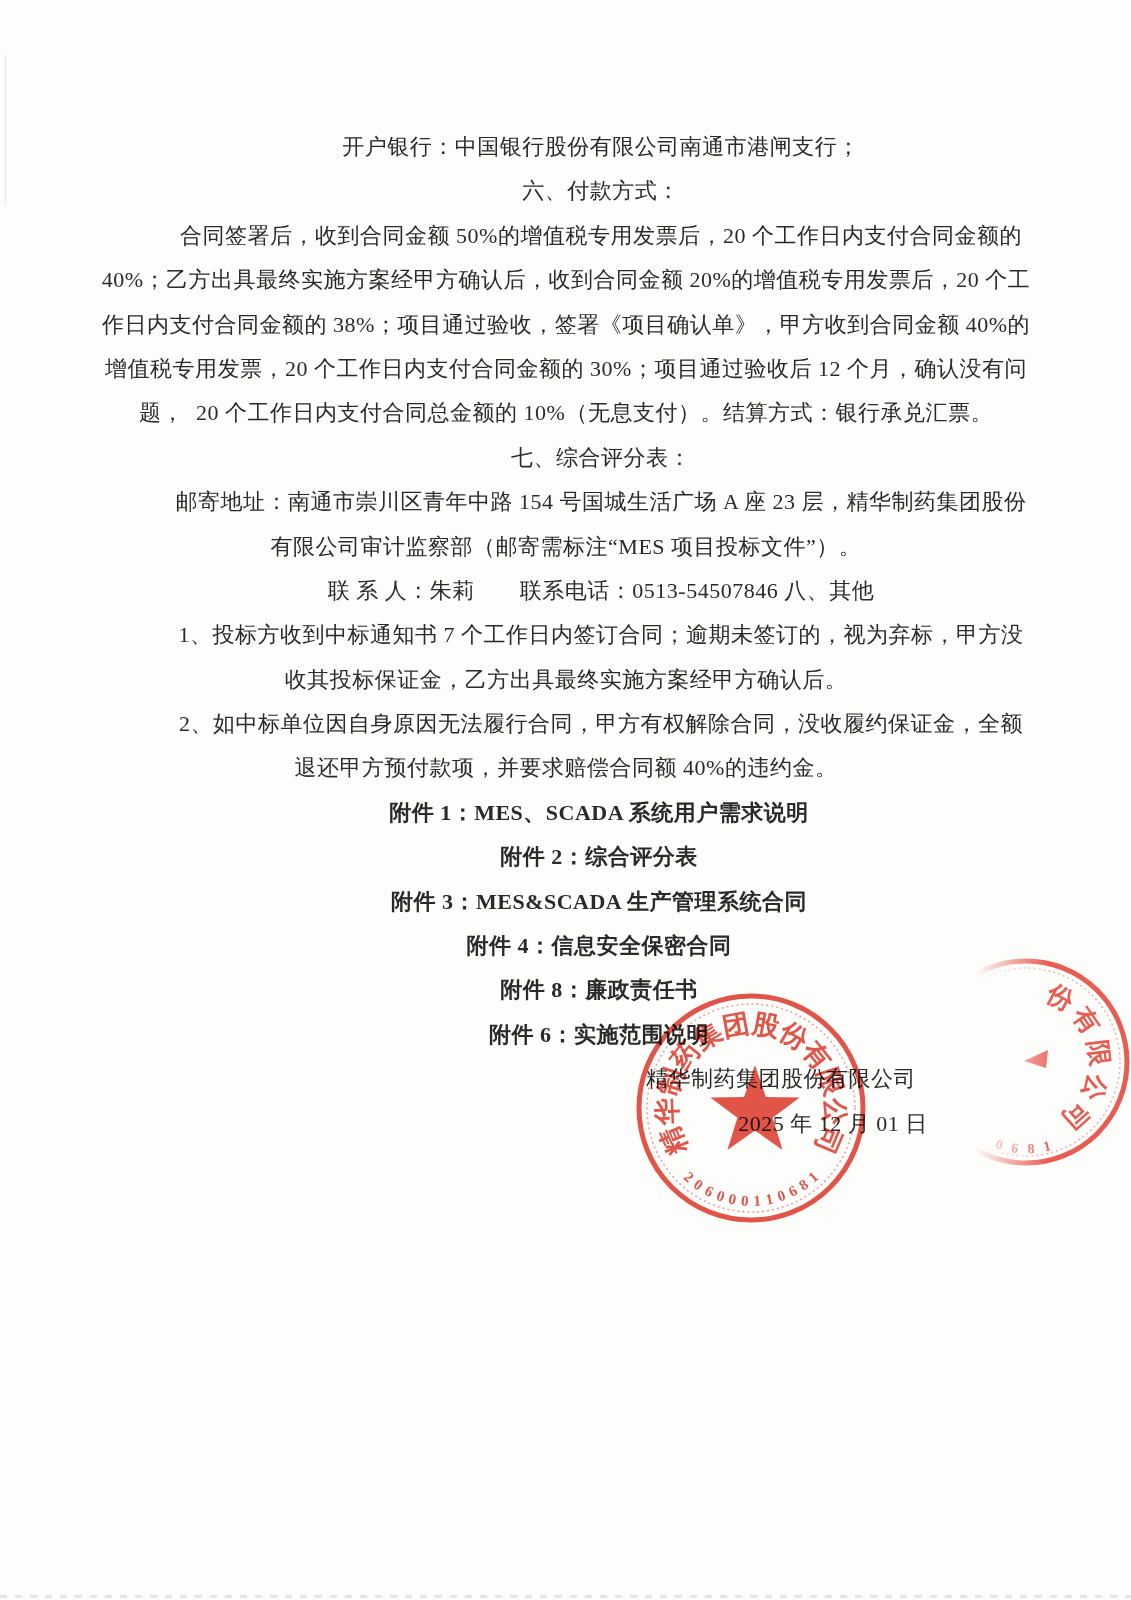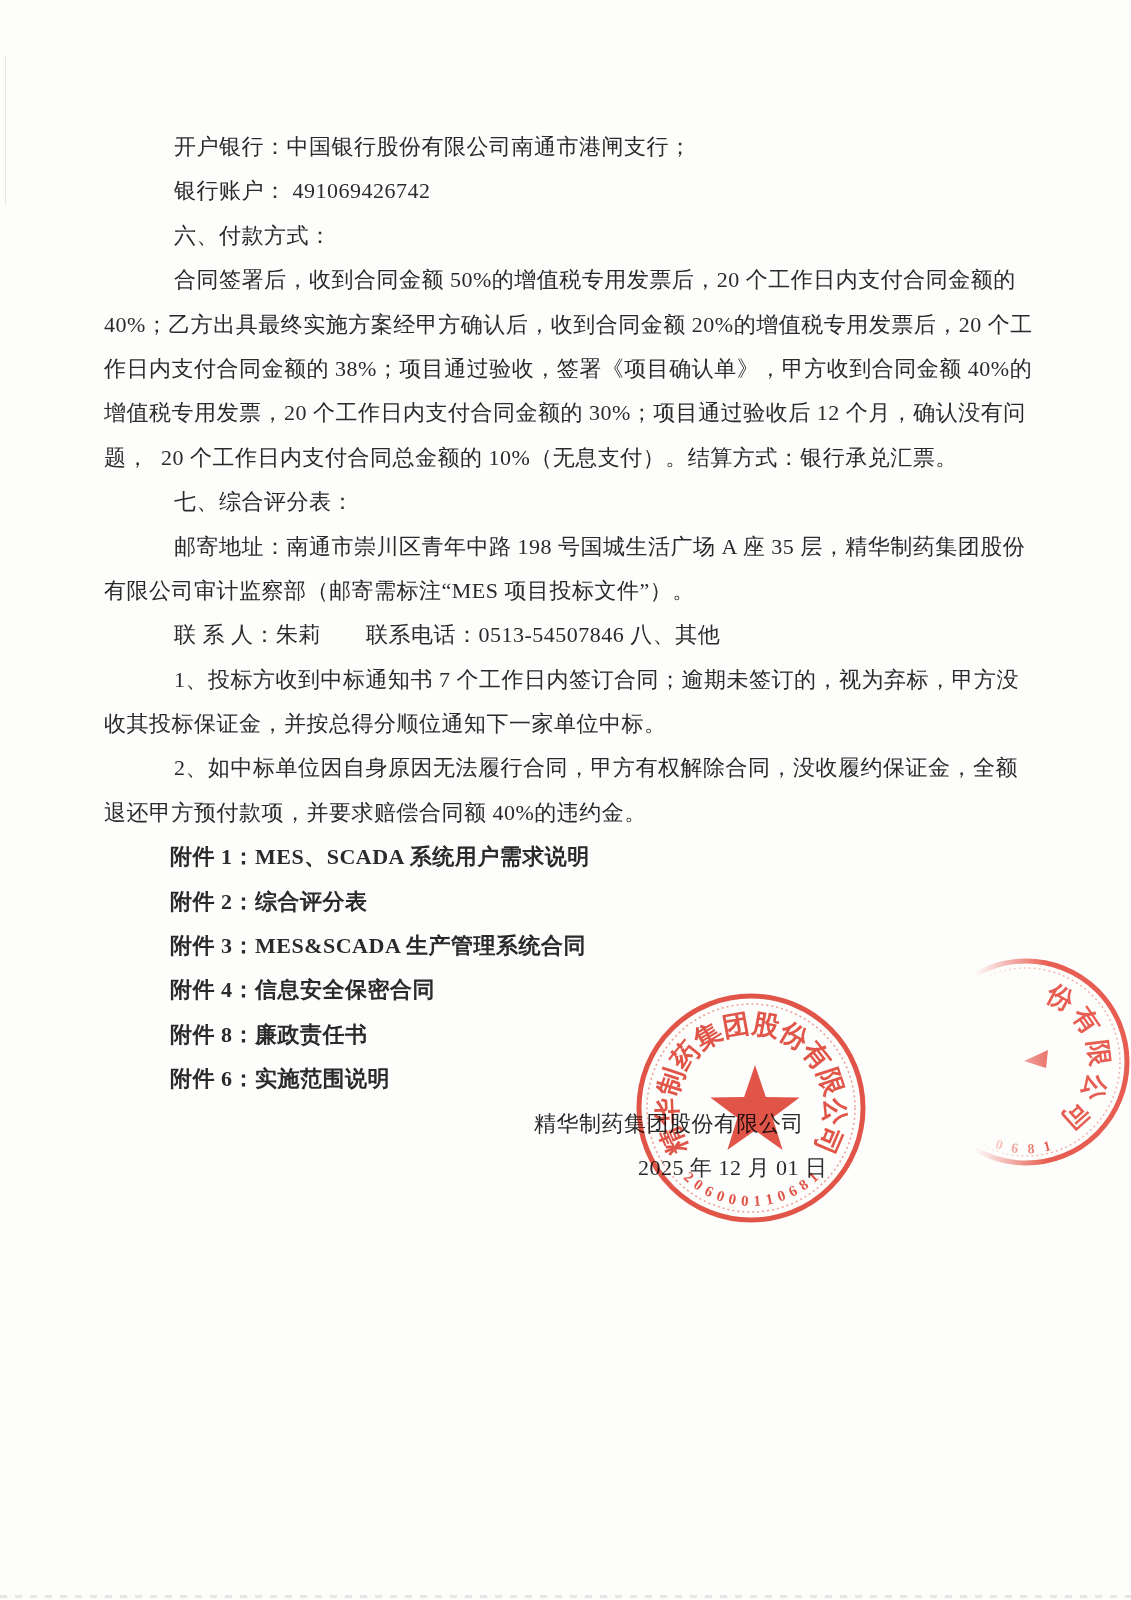--- a/index.html
+++ b/index.html
@@ -6,22 +6,23 @@
   .page{
     position:relative;
     width:1131px;height:1600px;
     background:#fdfdfc;
     overflow:hidden;
     font-family:"Liberation Serif","DejaVu Serif",serif;
     color:#262626;
   }
   .doc-body{
     position:absolute;
-    left:104px;top:125px;
+    left:96px;top:125px;
     width:940px;
+    text-align:center;
   }
   .ln{
     white-space:pre;
     font-size:22px;
     line-height:44.4px;
     height:44.4px;
     letter-spacing:0.5px;
     color:#2a2a2a;
   }
   .ind{padding-left:70px;}
@@ -45,33 +46,32 @@
 </style>
 </head>
 <body>
 
 <div class="page">
 
   <div class="edge-line"></div>
 
   <div class="doc-body">
     <div class="ln ind">开户银行：中国银行股份有限公司南通市港闸支行；</div>
-    <div class="ln ind">银行账户： 491069426742</div>
     <div class="ln ind">六、付款方式：</div>
     <div class="ln ind">合同签署后，收到合同金额 50%的增值税专用发票后，20 个工作日内支付合同金额的</div>
     <div class="ln">40%；乙方出具最终实施方案经甲方确认后，收到合同金额 20%的增值税专用发票后，20 个工</div>
     <div class="ln">作日内支付合同金额的 38%；项目通过验收，签署《项目确认单》，甲方收到合同金额 40%的</div>
     <div class="ln">增值税专用发票，20 个工作日内支付合同金额的 30%；项目通过验收后 12 个月，确认没有问</div>
     <div class="ln">题，  20 个工作日内支付合同总金额的 10%（无息支付）。结算方式：银行承兑汇票。</div>
     <div class="ln ind">七、综合评分表：</div>
-    <div class="ln ind">邮寄地址：南通市崇川区青年中路 198 号国城生活广场 A 座 35 层，精华制药集团股份</div>
+    <div class="ln ind">邮寄地址：南通市崇川区青年中路 154 号国城生活广场 A 座 23 层，精华制药集团股份</div>
     <div class="ln">有限公司审计监察部（邮寄需标注“MES 项目投标文件”）。</div>
     <div class="ln ind">联 系 人：朱莉　　联系电话：0513-54507846 八、其他</div>
     <div class="ln ind">1、投标方收到中标通知书 7 个工作日内签订合同；逾期未签订的，视为弃标，甲方没</div>
-    <div class="ln">收其投标保证金，并按总得分顺位通知下一家单位中标。</div>
+    <div class="ln">收其投标保证金，乙方出具最终实施方案经甲方确认后。</div>
     <div class="ln ind">2、如中标单位因自身原因无法履行合同，甲方有权解除合同，没收履约保证金，全额</div>
     <div class="ln">退还甲方预付款项，并要求赔偿合同额 40%的违约金。</div>
     <div class="ln att">附件 1：MES、SCADA 系统用户需求说明</div>
     <div class="ln att">附件 2：综合评分表</div>
     <div class="ln att">附件 3：MES&amp;SCADA 生产管理系统合同</div>
     <div class="ln att">附件 4：信息安全保密合同</div>
     <div class="ln att">附件 8：廉政责任书</div>
     <div class="ln att">附件 6：实施范围说明</div>
     <div class="ln sig-company">精华制药集团股份有限公司</div>
     <div class="ln sig-date">2025 年 12 月 01 日</div>

